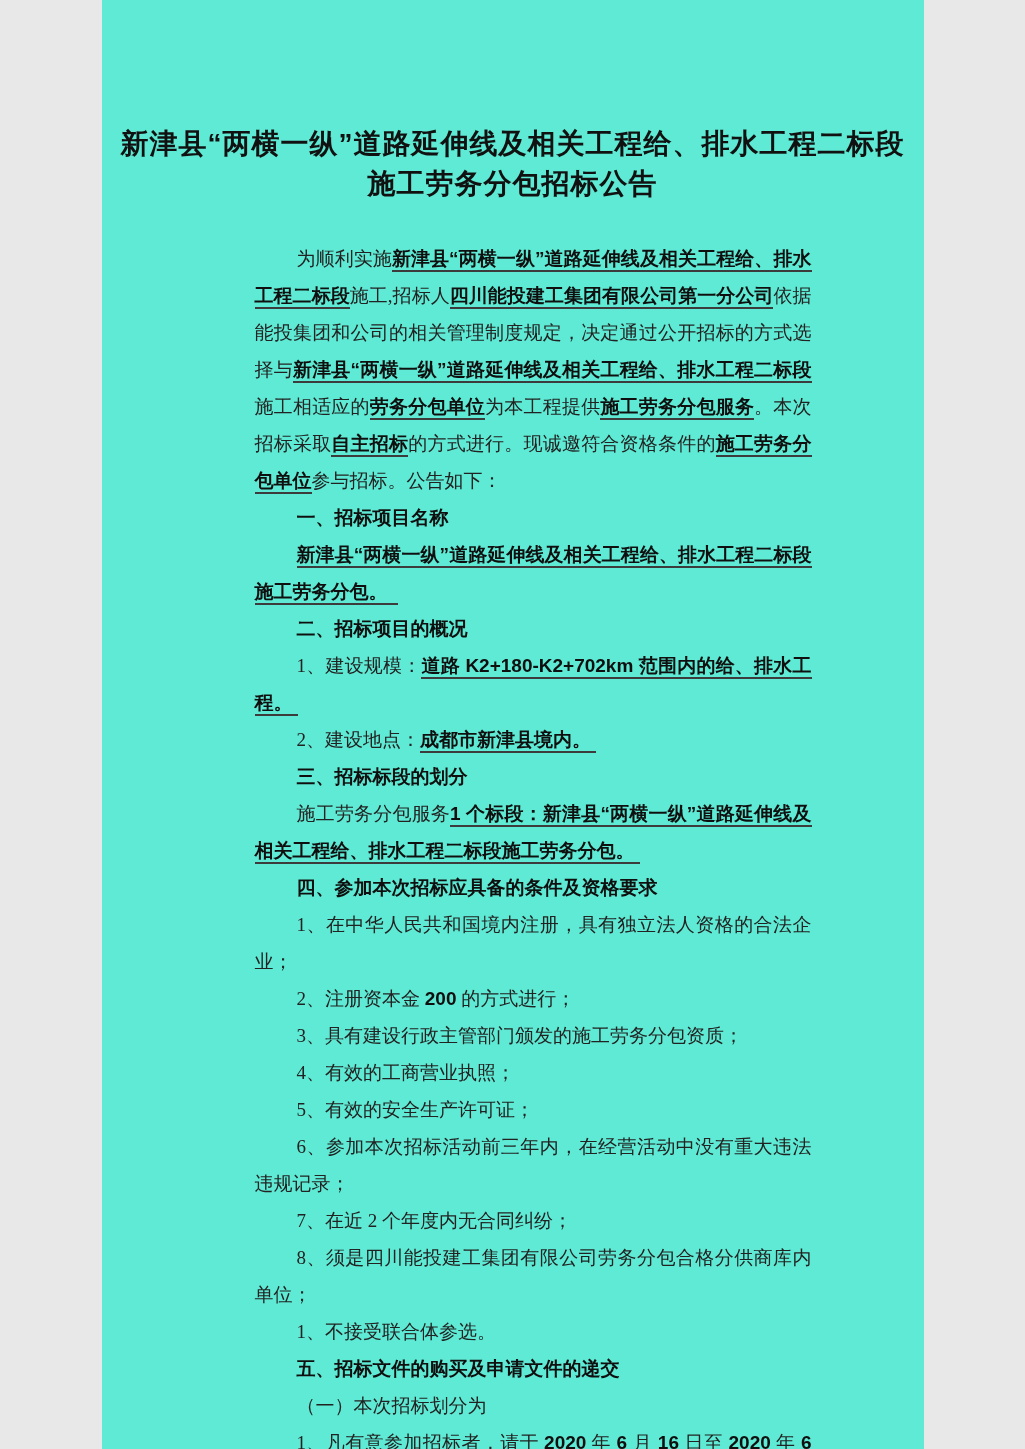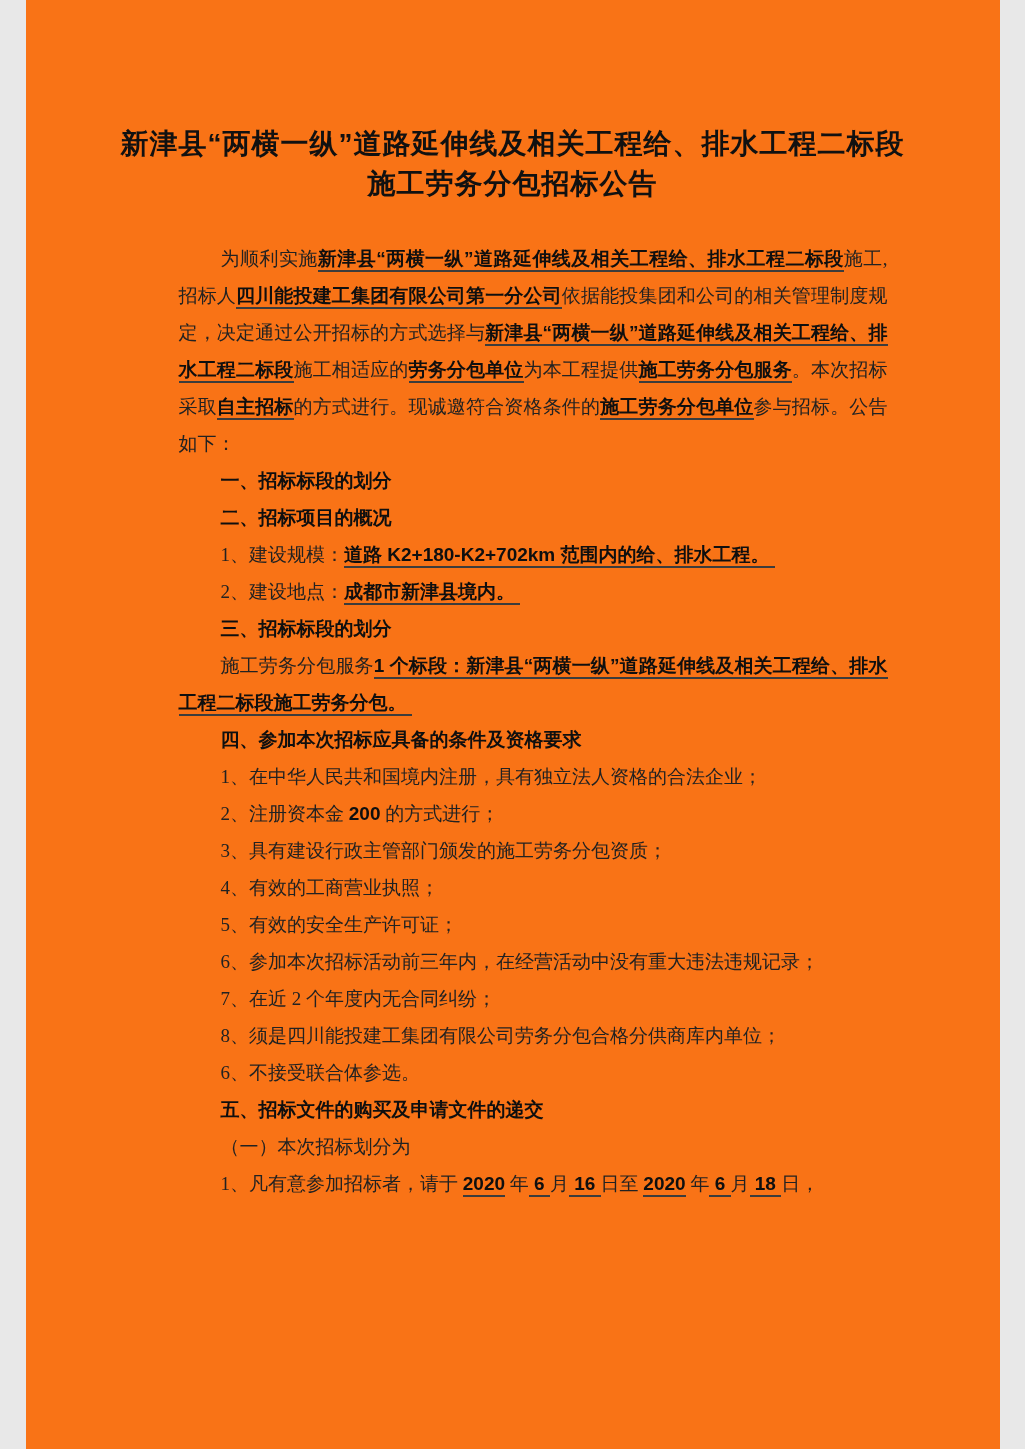--- a/index.html
+++ b/index.html
@@ -1,21 +1,21 @@
 <!DOCTYPE html>
 <html><head>
 <meta charset="utf-8">
 <style>
   html,body{margin:0;padding:0;background:#e8e8e8;}
   .page{
     position:relative;
-    width:974px;
+    width:822px;
     height:1449px;
     margin:0 auto;
-    background:#f97316;
+    background:#5eead4;
     overflow:hidden;
     box-sizing:border-box;
   }
   .doc-title{
     padding-top:124px;
     text-align:center;
     font-family:"Liberation Sans","DejaVu Sans",sans-serif;
     font-weight:bold;
     font-size:28px;
     line-height:40px;
@@ -49,33 +49,34 @@
 </head>
 <body>
 
 <div class="page">
   <header class="doc-title">
     <div class="title-line">新津县“两横一纵”道路延伸线及相关工程给、排水工程二标段</div>
     <div class="title-line">施工劳务分包招标公告</div>
   </header>
   <main class="doc-body">
       <p class="para"><span class="">为顺利实施</span><span class="b u">新津县“两横一纵”道路延伸线及相关工程给、排水工程二标段</span><span class="">施工,招标人</span><span class="b u">四川能投建工集团有限公司第一分公司</span><span class="">依据能投集团和公司的相关管理制度规定，决定通过公开招标的方式选择与</span><span class="b u">新津县“两横一纵”道路延伸线及相关工程给、排水工程二标段</span><span class="">施工相适应的</span><span class="b u">劳务分包单位</span><span class="">为本工程提供</span><span class="b u">施工劳务分包服务</span><span class="">。本次招标采取</span><span class="b u">自主招标</span><span class="">的方式进行。现诚邀符合资格条件的</span><span class="b u">施工劳务分包单位</span><span class="">参与招标。公告如下：</span></p>
-      <p class="para"><span class="b">一、招标标段的划分</span></p>
+      <p class="para"><span class="b">一、招标项目名称</span></p>
+      <p class="para"><span class="b u">新津县“两横一纵”道路延伸线及相关工程给、排水工程二标段施工劳务分包。  </span></p>
       <p class="para"><span class="b">二、招标项目的概况</span></p>
       <p class="para"><span class="">1、建设规模：</span><span class="b u">道路 K2+180-K2+702km 范围内的给、排水工程。 </span></p>
       <p class="para"><span class="">2、建设地点：</span><span class="b u">成都市新津县境内。 </span></p>
       <p class="para"><span class="b">三、招标标段的划分</span></p>
       <p class="para"><span class="">施工劳务分包服务</span><span class="b u">1 个标段：新津县“两横一纵”道路延伸线及相关工程给、排水工程二标段施工劳务分包。 </span></p>
       <p class="para"><span class="b">四、参加本次招标应具备的条件及资格要求</span></p>
       <p class="para"><span class="">1、在中华人民共和国境内注册，具有独立法人资格的合法企业；</span></p>
       <p class="para"><span class="">2、注册资本金 </span><span class="b">200</span><span class=""> 的方式进行；</span></p>
       <p class="para"><span class="">3、具有建设行政主管部门颁发的施工劳务分包资质；</span></p>
       <p class="para"><span class="">4、有效的工商营业执照；</span></p>
       <p class="para"><span class="">5、有效的安全生产许可证；</span></p>
       <p class="para"><span class="">6、参加本次招标活动前三年内，在经营活动中没有重大违法违规记录；</span></p>
       <p class="para"><span class="">7、在近 2 个年度内无合同纠纷；</span></p>
       <p class="para"><span class="">8、须是四川能投建工集团有限公司劳务分包合格分供商库内单位；</span></p>
-      <p class="para"><span class="">6、不接受联合体参选。</span></p>
+      <p class="para"><span class="">1、不接受联合体参选。</span></p>
       <p class="para"><span class="b">五、招标文件的购买及申请文件的递交</span></p>
       <p class="para"><span class="">（一）本次招标划分为</span></p>
       <p class="para"><span class="">1、凡有意参加招标者，请于 </span><span class="b u">2020</span><span class=""> 年</span><span class="b u"> 6 </span><span class="">月</span><span class="b u"> 16 </span><span class="">日至 </span><span class="b u">2020</span><span class=""> 年</span><span class="b u"> 6 </span><span class="">月</span><span class="b u"> 18 </span><span class="">日，</span></p>
     </main>
 </div>
 
 </body></html>

